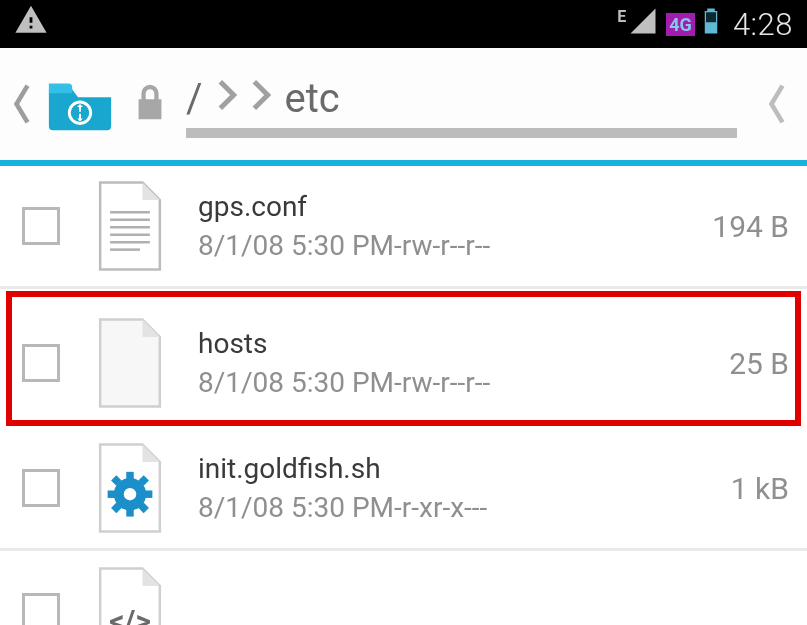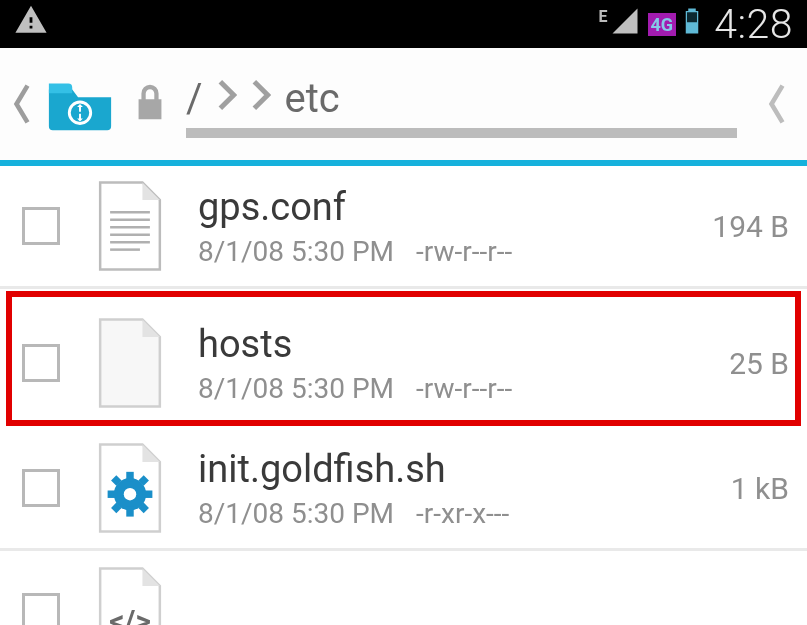--- a/index.html
+++ b/index.html
@@ -21,21 +21,21 @@
       font-size: 34px;
       font-weight: 300;
     }
     .status-left { flex: 0 0 auto; }
     .status-right { margin-left: auto; display: flex; align-items: center; gap: 6px; }
     .warn-icon svg { width: 34px; height: 34px; }
     .net-e { font-size: 16px; font-weight: 700; color: #bcbcbc; margin-right: -4px; margin-top: -16px; }
     .signal-icon svg { width: 30px; height: 30px; }
     .data-icon { font-size: 18px; font-weight: 700; color: #85c9e8; background:#a21caf; padding:1px 3px; margin-left:2px;}
     .batt-icon svg { width: 20px; height: 30px; }
-    .clock { color: #e6e6e6; font-size: 41px; letter-spacing: 0.5px; margin-left: 6px; }
+    .clock { color: #e6e6e6; font-size: 31px; letter-spacing: 0.5px; margin-left: 6px; }
 
     
     .toolbar {
       height: 112px;
       display: flex;
       align-items: center;
       padding: 0 10px;
       background: #fdfdfd;
     }
     .chev-back { width: 24px; display:flex; justify-content:center; cursor:pointer; }
@@ -92,30 +92,29 @@
     }
     .fileicon {
       width: 80px; height: 92px;
       margin-right: 28px;
       flex-shrink: 0;
       display:flex; align-items:center; justify-content:center;
     }
     .fileicon svg { width: 76px; height: 92px; }
     .fileinfo { flex: 1; min-width: 0; }
     .filename {
-      font-size: 38px;
+      font-size: 28px;
       color: #3a3a3a;
       font-weight: 400;
       margin-bottom: 6px;
     }
     .filemeta {
       font-size: 28px;
       color: #8f8f8f;
       display: flex;
-      gap: 22px;
     }
     .filesize {
       font-size: 30px;
       color: #8f8f8f;
       flex-shrink: 0;
       margin-left: 12px;
     }
   </style>
 </head>
 <body>

